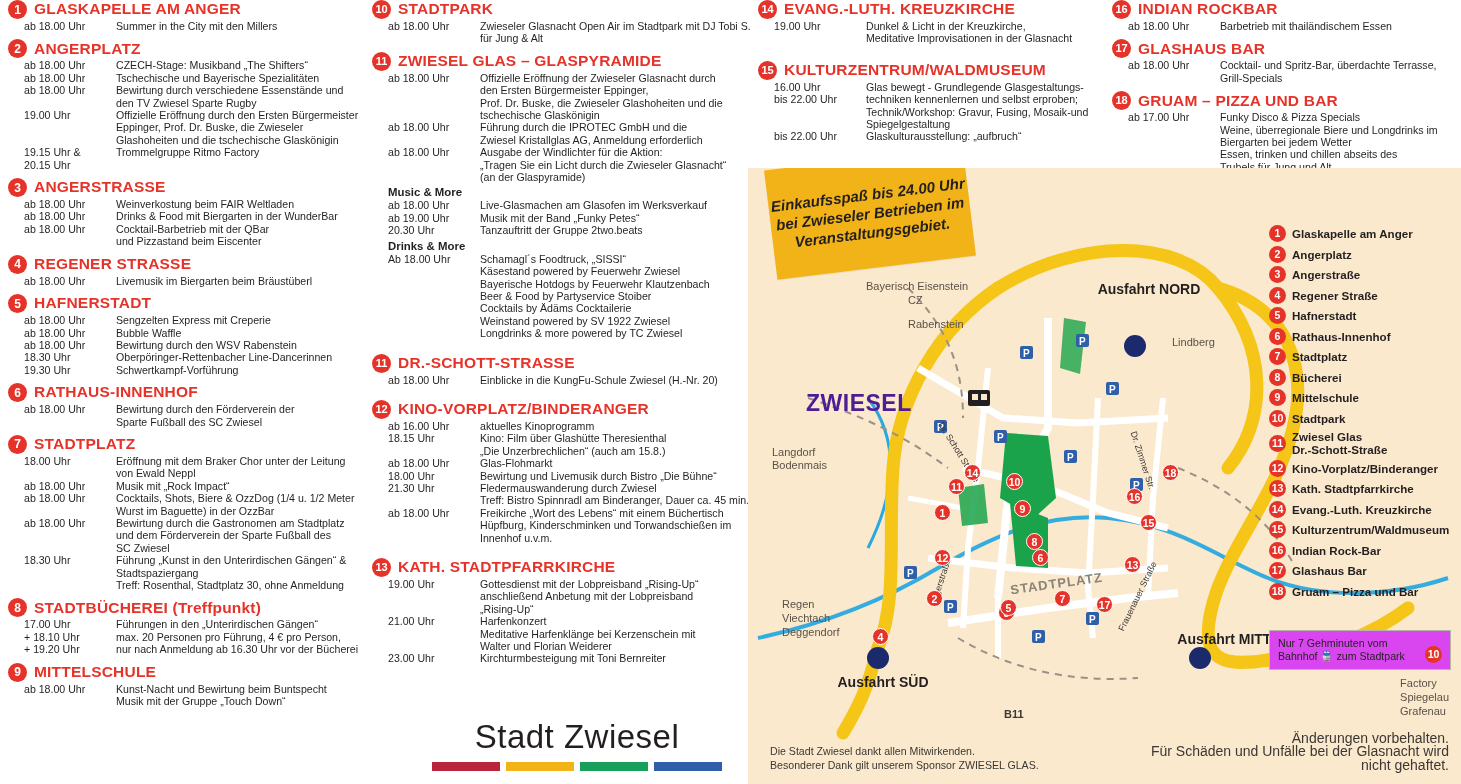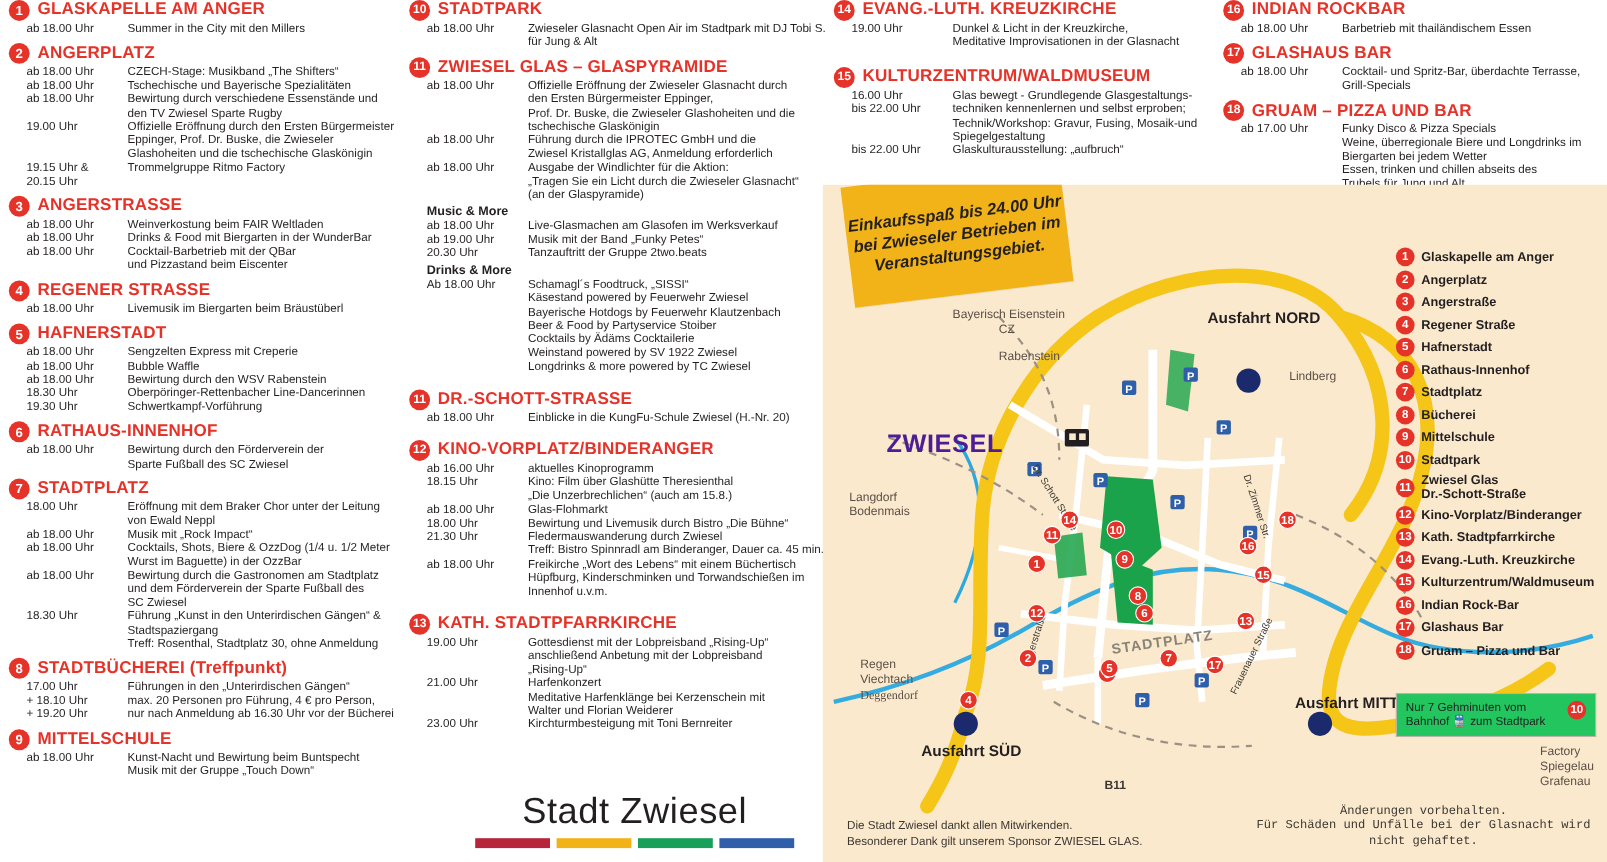--- a/index.html
+++ b/index.html
@@ -73,30 +73,30 @@
 
   
   .legend { position: absolute; right: 10px; top: 57px; width: 182px; }
   .legend-item { display: flex; align-items: center; gap: 6px; margin-bottom: 3.5px; }
   .legend-item .num { width: 17px; height: 17px; font-size: 10.5px; }
   .legend-text { font-size: 11.6px; font-weight: bold; color: #231f20; line-height: 13px; }
   .legend-text .l2 { display: block; font-weight: bold; }
 
   .note-box {
     position: absolute; right: 10px; top: 462px; width: 182px;
-    border: 1px solid #b9b3a8; background: #22c55e;
+    border: 1px solid #b9b3a8; background: #d946ef;
     padding: 6px 8px; font-size: 10.6px; line-height: 13px; color: #231f20;
-    display: flex; align-items: flex-start; gap: 6px;
+    display: flex; align-items: flex-end; gap: 6px;
   }
   .note-box .num { width: 17px; height: 17px; font-size: 10.5px; flex: 0 0 auto; }
 
   .towns { position: absolute; right: 12px; top: 508px; font-size: 11px; color: #5a5048; line-height: 14px; text-align: left; }
 
   .thanks { position: absolute; left: 22px; bottom: 12px; font-size: 10.6px; color: #3b3733; line-height: 13.5px; }
-  .disclaim { position: absolute; right: 12px; bottom: 12px; font-size: 11px; color: #3b3733; line-height: 13.5px; text-align: center; width: 310px; font-family: Liberation Mono, monospace;}
+  .disclaim { position: absolute; right: 12px; bottom: 12px; font-size: 14px; color: #3b3733; line-height: 13.5px; text-align: right; width: 310px;}
 
   
   .burst {
     position: absolute; left: 770px; top: 158px; width: 200px; height: 110px;
     background: #f2b318;
     transform: rotate(-7deg);
     display: flex; align-items: center; justify-content: center;
     text-align: center;
     box-shadow: 0 1px 0 rgba(0,0,0,.05);
   }
@@ -757,21 +757,21 @@
     <div class="stadtplatz-lab" style="left:262px; top:408px;">STADTPLATZ</div>
 
     <div class="map-label" style="left:118px; top:112px;">Bayerisch Eisenstein</div>
     <div class="map-label" style="left:160px; top:126px;">CZ</div>
     <div class="map-label" style="left:160px; top:150px;">Rabenstein</div>
     <div class="map-label" style="left:424px; top:168px;">Lindberg</div>
     <div class="map-label" style="left:24px; top:278px;">Langdorf</div>
     <div class="map-label" style="left:24px; top:291px;">Bodenmais</div>
     <div class="map-label" style="left:34px; top:430px;">Regen</div>
     <div class="map-label" style="left:34px; top:444px;">Viechtach</div>
-    <div class="map-label" style="left:34px; top:458px;font-family:Liberation Serif, serif;">Deggendorf</div>
+    <div class="map-label" style="left:34px; top:458px;">Deggendorf</div>
 
     <div class="exit" style="left:346px; top:113px; width:110px;">Ausfahrt NORD</div>
     <div class="exit" style="left:426px; top:434px; width:110px;margin-top:29px;">Ausfahrt MITTE</div>
     <div class="exit" style="left:80px; top:506px; width:110px;">Ausfahrt SÜD</div>
 
     <div class="map-label dark" style="left:176px; top:278px; transform:rotate(58deg); font-size:9px;">Dr. Schott Straße</div>
     <div class="map-label dark" style="left:168px; top:408px; transform:rotate(-72deg); font-size:9px;">Angerstraße</div>
     <div class="map-label dark" style="left:364px; top:286px; transform:rotate(72deg); font-size:9px;">Dr. Zimmer Str.</div>
     <div class="map-label dark" style="left:352px; top:422px; transform:rotate(-64deg); font-size:9px;">Frauenauer Straße</div>
     <div class="map-label dark" style="left:256px; top:540px; font-size:11px; font-weight:bold;">B11</div>

